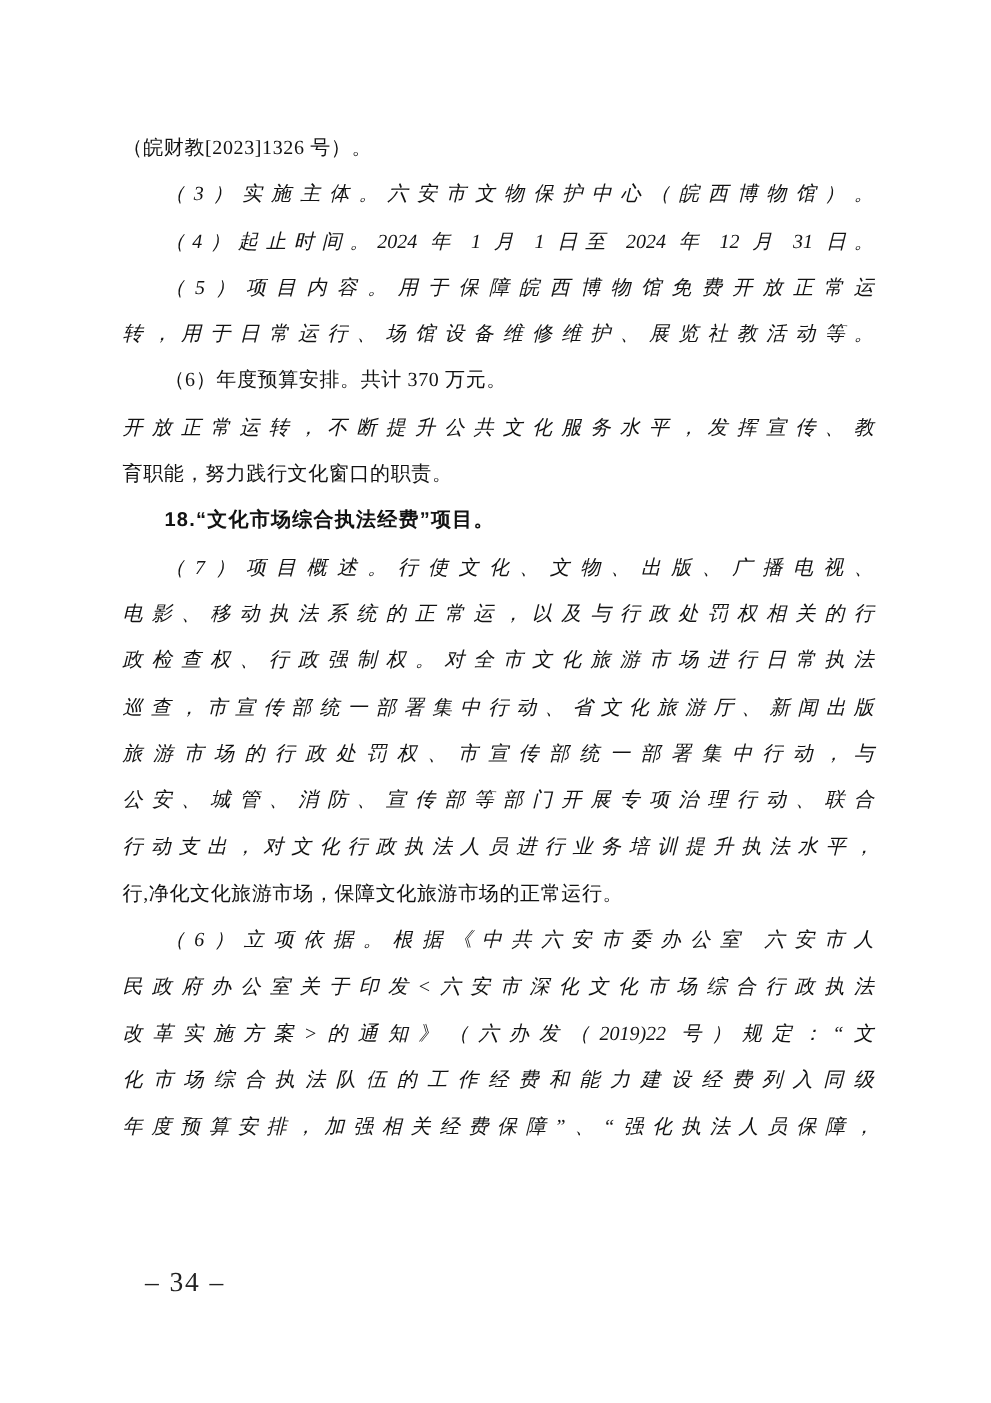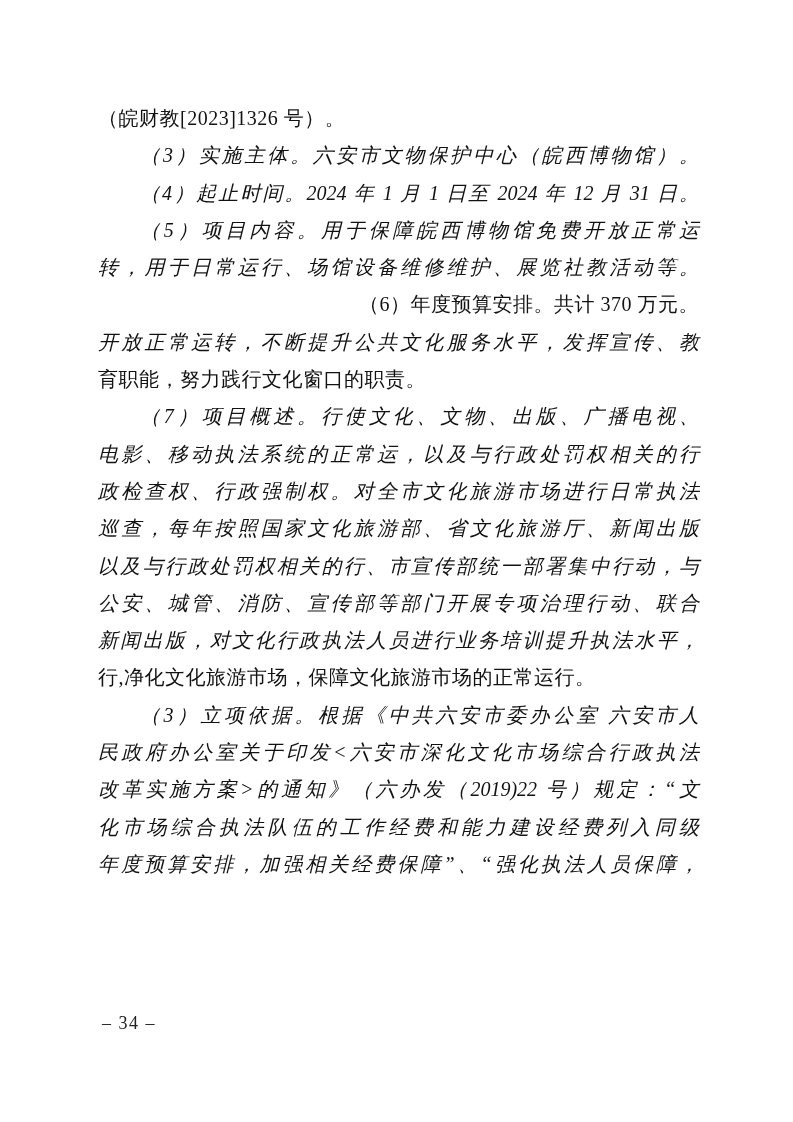--- a/index.html
+++ b/index.html
@@ -17,72 +17,72 @@
     color: #121212;
   }
   .text-block {
     position: absolute;
     left: 98px;
     top: 100px;
     width: 601px;
   }
   .ln {
     display: block;
-    font-size: 20px;
+    font-size: 16px;
     line-height: 37.3px;
     height: 37.3px;
     white-space: nowrap;
     text-align: left;
     letter-spacing: 0.5px;
   }
   .ind {
     text-indent: 2.1em;
-    text-align: right;
   }
   .just {
     letter-spacing: 0;
     text-align: justify;
     text-align-last: justify;
     font-style: italic;
   }
   .heading {
     font-weight: 700;
     font-family: "Liberation Sans", "DejaVu Sans", sans-serif;
     letter-spacing: 1px;
   }
   .page-number {
     position: absolute;
-    left: 102px;
+    left: 116px;
     top: 1013px;
-    font-size: 18px;
+    font-size: 22px;
     letter-spacing: 1.5px;
     color: #222222;
   }
 </style>
 </head>
 <body>
 
 <div class="page">
   <div class="text-block">
     <div class="ln">（皖财教[2023]1326 号）。</div>
     <div class="ln ind just">（3）实施主体。六安市文物保护中心（皖西博物馆）。</div>
     <div class="ln ind just">（4）起止时间。2024 年 1 月 1 日至 2024 年 12 月 31 日。</div>
     <div class="ln ind just">（5）项目内容。用于保障皖西博物馆免费开放正常运</div>
     <div class="ln just">转，用于日常运行、场馆设备维修维护、展览社教活动等。</div>
     <div class="ln ind">（6）年度预算安排。共计 370 万元。</div>
     <div class="ln just">开放正常运转，不断提升公共文化服务水平，发挥宣传、教</div>
     <div class="ln">育职能，努力践行文化窗口的职责。</div>
+    <div class="ln ind heading">18.“文化市场综合执法经费”项目。</div>
     <div class="ln ind just">（7）项目概述。行使文化、文物、出版、广播电视、</div>
     <div class="ln just">电影、移动执法系统的正常运，以及与行政处罚权相关的行</div>
     <div class="ln just">政检查权、行政强制权。对全市文化旅游市场进行日常执法</div>
-    <div class="ln just">巡查，每年按照国家文化旅游部、省文化旅游厅、新闻出版</div>
-    <div class="ln just">以及与行政处罚权相关的行、市宣传部统一部署集中行动，与</div>
+    <div class="ln just">巡查，市宣传部统一部署集中行动、省文化旅游厅、新闻出版</div>
+    <div class="ln just">旅游市场的行政处罚权、市宣传部统一部署集中行动，与</div>
     <div class="ln just">公安、城管、消防、宣传部等部门开展专项治理行动、联合</div>
-    <div class="ln just">新闻出版，对文化行政执法人员进行业务培训提升执法水平，</div>
+    <div class="ln just">行动支出，对文化行政执法人员进行业务培训提升执法水平，</div>
     <div class="ln">行,净化文化旅游市场，保障文化旅游市场的正常运行。</div>
-    <div class="ln ind just">（3）立项依据。根据《中共六安市委办公室 六安市人</div>
+    <div class="ln ind just">（6）立项依据。根据《中共六安市委办公室 六安市人</div>
     <div class="ln just">民政府办公室关于印发&lt;六安市深化文化市场综合行政执法</div>
     <div class="ln just">改革实施方案&gt;的通知》（六办发（2019)22 号）规定：“文</div>
     <div class="ln just">化市场综合执法队伍的工作经费和能力建设经费列入同级</div>
     <div class="ln just">年度预算安排，加强相关经费保障”、“强化执法人员保障，</div>
   </div>
   <div class="page-number">– 34 –</div>
 </div>
 
 </body></html>

